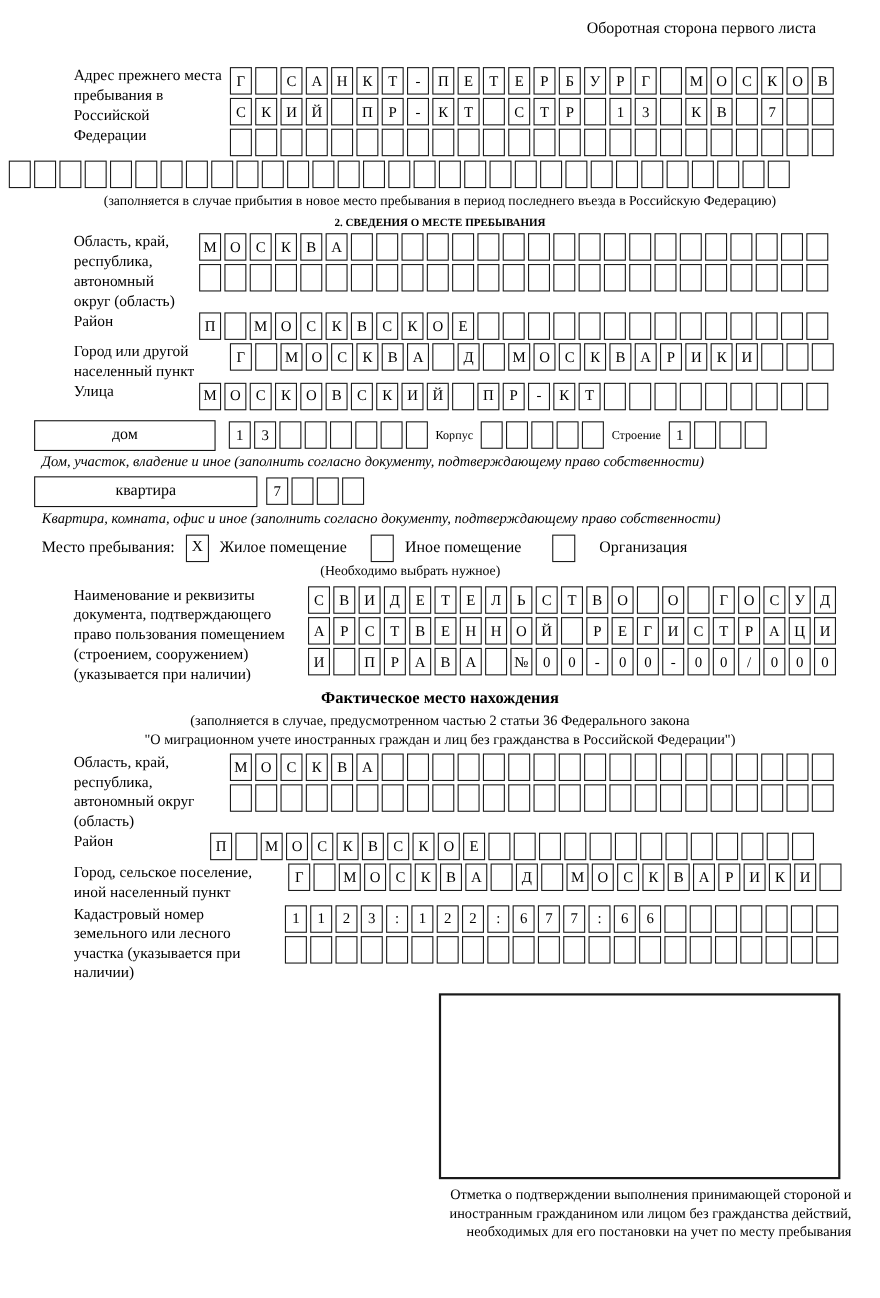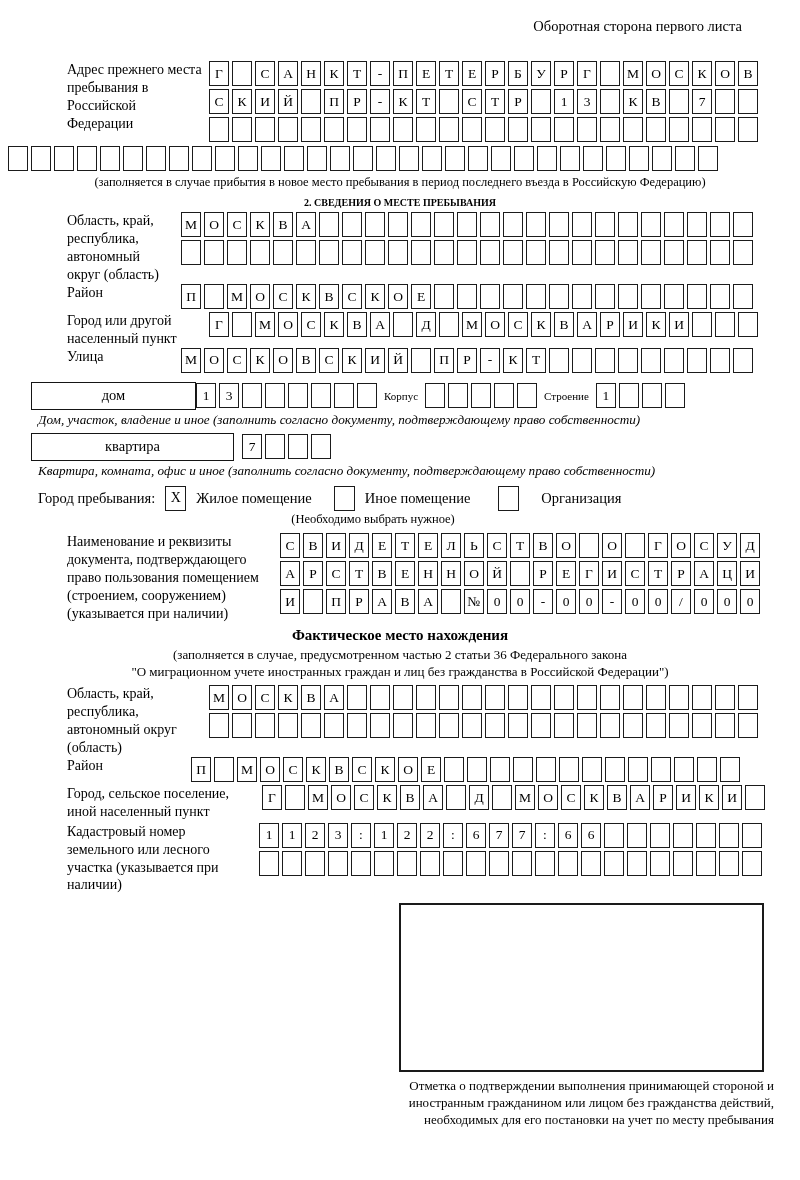--- a/index.html
+++ b/index.html
@@ -18,21 +18,21 @@
     flex:none;width:18px;height:23px;border:1.5px solid #1b1b1b;margin-right:3px;
     display:flex;align-items:center;justify-content:center;
     font-size:13.5px;line-height:1;
   }
   .center-note{text-align:center;font-size:12.5px;line-height:1.3;}
   .left-note{padding-left:38px;font-size:13.2px;margin-top:2px;font-style:italic;}
   .sec-title{text-align:center;font-weight:bold;font-size:10px;margin-top:7px;margin-bottom:4px;}
   .sub-title{text-align:center;font-weight:bold;font-size:15px;margin-top:5px;margin-bottom:3px;}
   .houserow{display:flex;align-items:center;padding-left:31px;margin-top:6px;}
   .widebox{border:1.8px solid #151515;height:26px;display:flex;align-items:center;justify-content:center;font-size:14.5px;flex:none;box-sizing:content-box;}
-  .wb-dom{width:163px;margin-right:0;}
+  .wb-dom{width:163px;margin-right:12px;}
   .wb-kv{width:201px;margin-right:8px;}
   .inline-lbl{font-size:11px;margin:0 7px 0 4px;flex:none;}
   .stayrow{display:flex;align-items:center;padding-left:38px;margin-top:7px;}
   .staylbl{font-size:14.5px;flex:none;}
   .ckbox{flex:none;width:19px;height:23px;border:1.6px solid #1b1b1b;display:flex;align-items:center;justify-content:center;font-size:14px;}
   .stamp-box{margin-left:399px;margin-top:9px;width:361px;height:165px;border:2px solid #1a1a1a;}
   .stamp-caption{margin-left:390px;margin-top:6px;width:384px;text-align:right;font-size:13px;line-height:1.3;}
   .mt2{margin-top:2px}.mt4{margin-top:4px}.mt6{margin-top:6px}
 </style>
 </head>
@@ -353,21 +353,21 @@
   <div class="boxrow" style="margin-bottom:0;">
       <span class="cell">7</span>
       <span class="cell"></span>
       <span class="cell"></span>
       <span class="cell"></span>
     </div>
 </div>
 <div class="left-note">Квартира, комната, офис и иное (заполнить согласно документу, подтверждающему право собственности)</div>
 
 <div class="stayrow">
-  <div class="staylbl">Город пребывания:</div>
+  <div class="staylbl">Место пребывания:</div>
   <div class="ckbox" style="margin-left:10px;">X</div>
   <div class="staylbl" style="margin-left:10px;">Жилое помещение</div>
   <div class="ckbox" style="margin-left:22px;"></div>
   <div class="staylbl" style="margin-left:10px;">Иное помещение</div>
   <div class="ckbox" style="margin-left:28px;"></div>
   <div class="staylbl" style="margin-left:22px;">Организация</div>
 </div>
 <div class="center-note" style="width:746px;">(Необходимо выбрать нужное)</div>
 
 <div class="field mt6">

